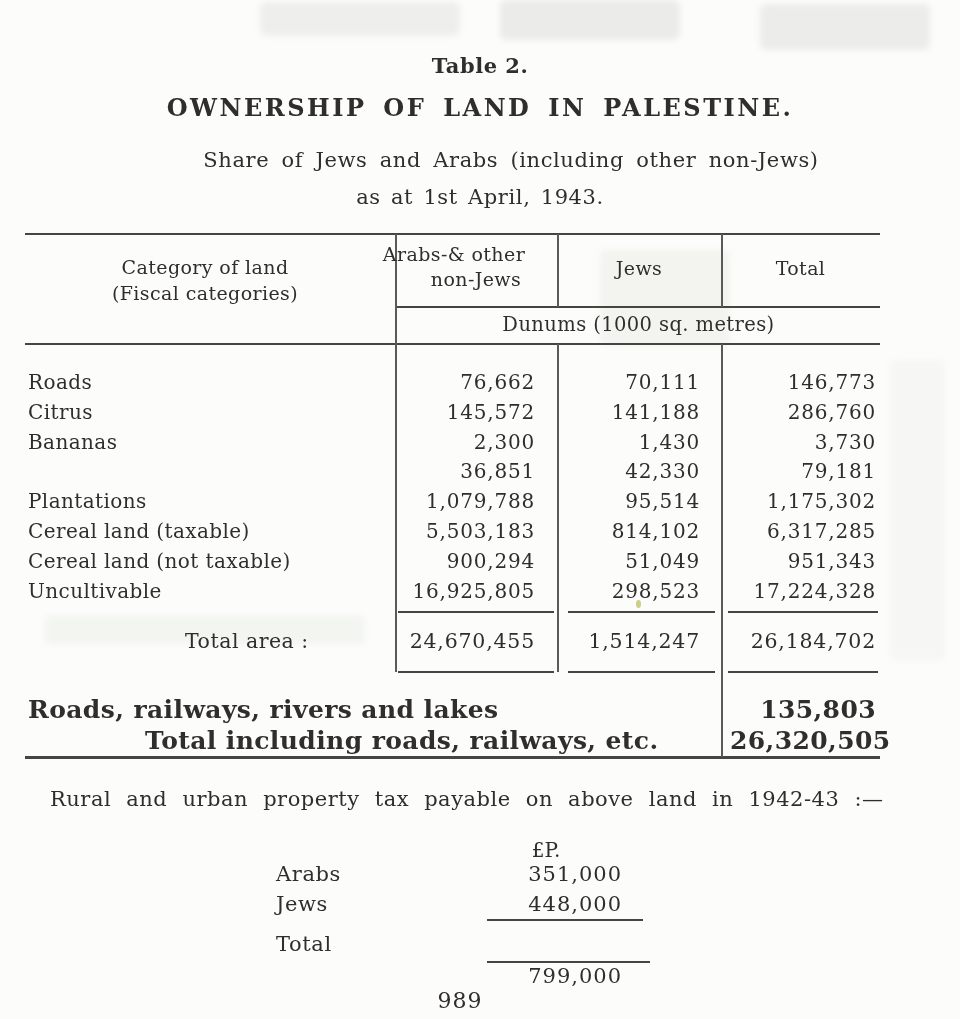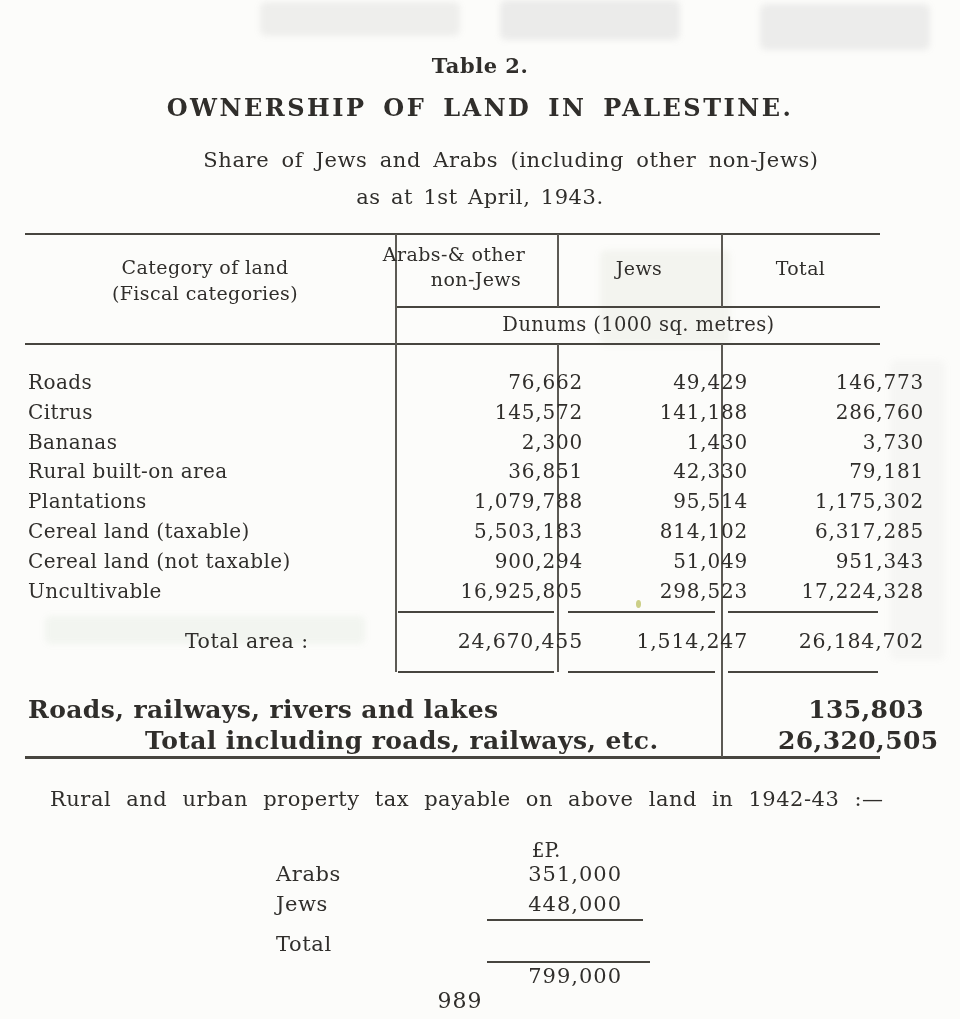--- a/index.html
+++ b/index.html
@@ -19,21 +19,21 @@
   .center{position:absolute;left:0;width:960px;text-align:center;}
   .t-label{top:53px;font-size:21px;font-weight:bold;letter-spacing:.5px;}
   .t-title{top:93px;font-size:24px;font-weight:bold;letter-spacing:2.5px;word-spacing:6px;}
   .t-sub1{top:148px;font-size:21px;word-spacing:5px;letter-spacing:.6px;padding-left:31px;}
   .t-sub2{top:185px;font-size:21px;word-spacing:3px;letter-spacing:.6px;}
   
   .ch{position:absolute;text-align:center;font-size:19px;letter-spacing:.4px;}
   
   .trow{position:absolute;left:0;width:960px;height:30px;font-size:20px;letter-spacing:.4px;}
   .trow .cat{position:absolute;left:28px;white-space:nowrap;}
-  .num{position:absolute;text-align:right;white-space:nowrap;letter-spacing:.8px;padding-left:48px;}
+  .num{position:absolute;text-align:right;white-space:nowrap;letter-spacing:.8px;}
   .num.a{left:398px;width:137px;}
   .num.j{left:570px;width:130px;}
   .num.t{left:730px;width:146px;}
   .ta-label{position:absolute;left:185px;width:175px;letter-spacing:.5px;}
   .roads{position:absolute;font-size:25px;letter-spacing:.4px;white-space:nowrap;font-weight:bold;}
   
   .taxhead{position:absolute;left:50px;top:787px;width:880px;font-size:21px;word-spacing:8px;letter-spacing:.5px;}
   .taxlbl{position:absolute;left:276px;font-size:21px;letter-spacing:.6px;}
   .taxval{position:absolute;left:470px;width:152px;text-align:right;font-size:21px;letter-spacing:1px;}
   .pgnum{position:absolute;left:0;width:920px;top:988px;text-align:center;font-size:22px;letter-spacing:1px;}
@@ -77,37 +77,36 @@
   <div class="ch" style="left:45px;top:282px;width:320px;">(Fiscal categories)</div>
   <div class="ch" style="left:375px;top:243px;width:158px;">Arabs-&amp; other</div>
   <div class="ch" style="left:397px;top:268px;width:158px;">non-Jews</div>
   <div class="ch" style="left:559px;top:257px;width:160px;">Jews</div>
   <div class="ch" style="left:723px;top:257px;width:155px;">Total</div>
   <div class="ch" style="left:397px;top:313px;width:483px;font-size:19.5px;">Dunums (1000 sq. metres)</div>
 
   <div class="trow" style="top:370px;">
     <span class="cat">Roads</span>
     <span class="num a">76,662</span>
-    <span class="num j">49,429</span>
+    <span class="num j">70,111</span>
     <span class="num t">146,773</span>
   </div>
   <div class="trow" style="top:400px;">
     <span class="cat">Citrus</span>
     <span class="num a">145,572</span>
     <span class="num j">141,188</span>
     <span class="num t">286,760</span>
   </div>
   <div class="trow" style="top:430px;">
     <span class="cat">Bananas</span>
     <span class="num a">2,300</span>
     <span class="num j">1,430</span>
     <span class="num t">3,730</span>
   </div>
   <div class="trow" style="top:459px;">
-    <span class="cat">Rural built-on area</span>
     <span class="num a">36,851</span>
     <span class="num j">42,330</span>
     <span class="num t">79,181</span>
   </div>
   <div class="trow" style="top:489px;">
     <span class="cat">Plantations</span>
     <span class="num a">1,079,788</span>
     <span class="num j">95,514</span>
     <span class="num t">1,175,302</span>
   </div>

